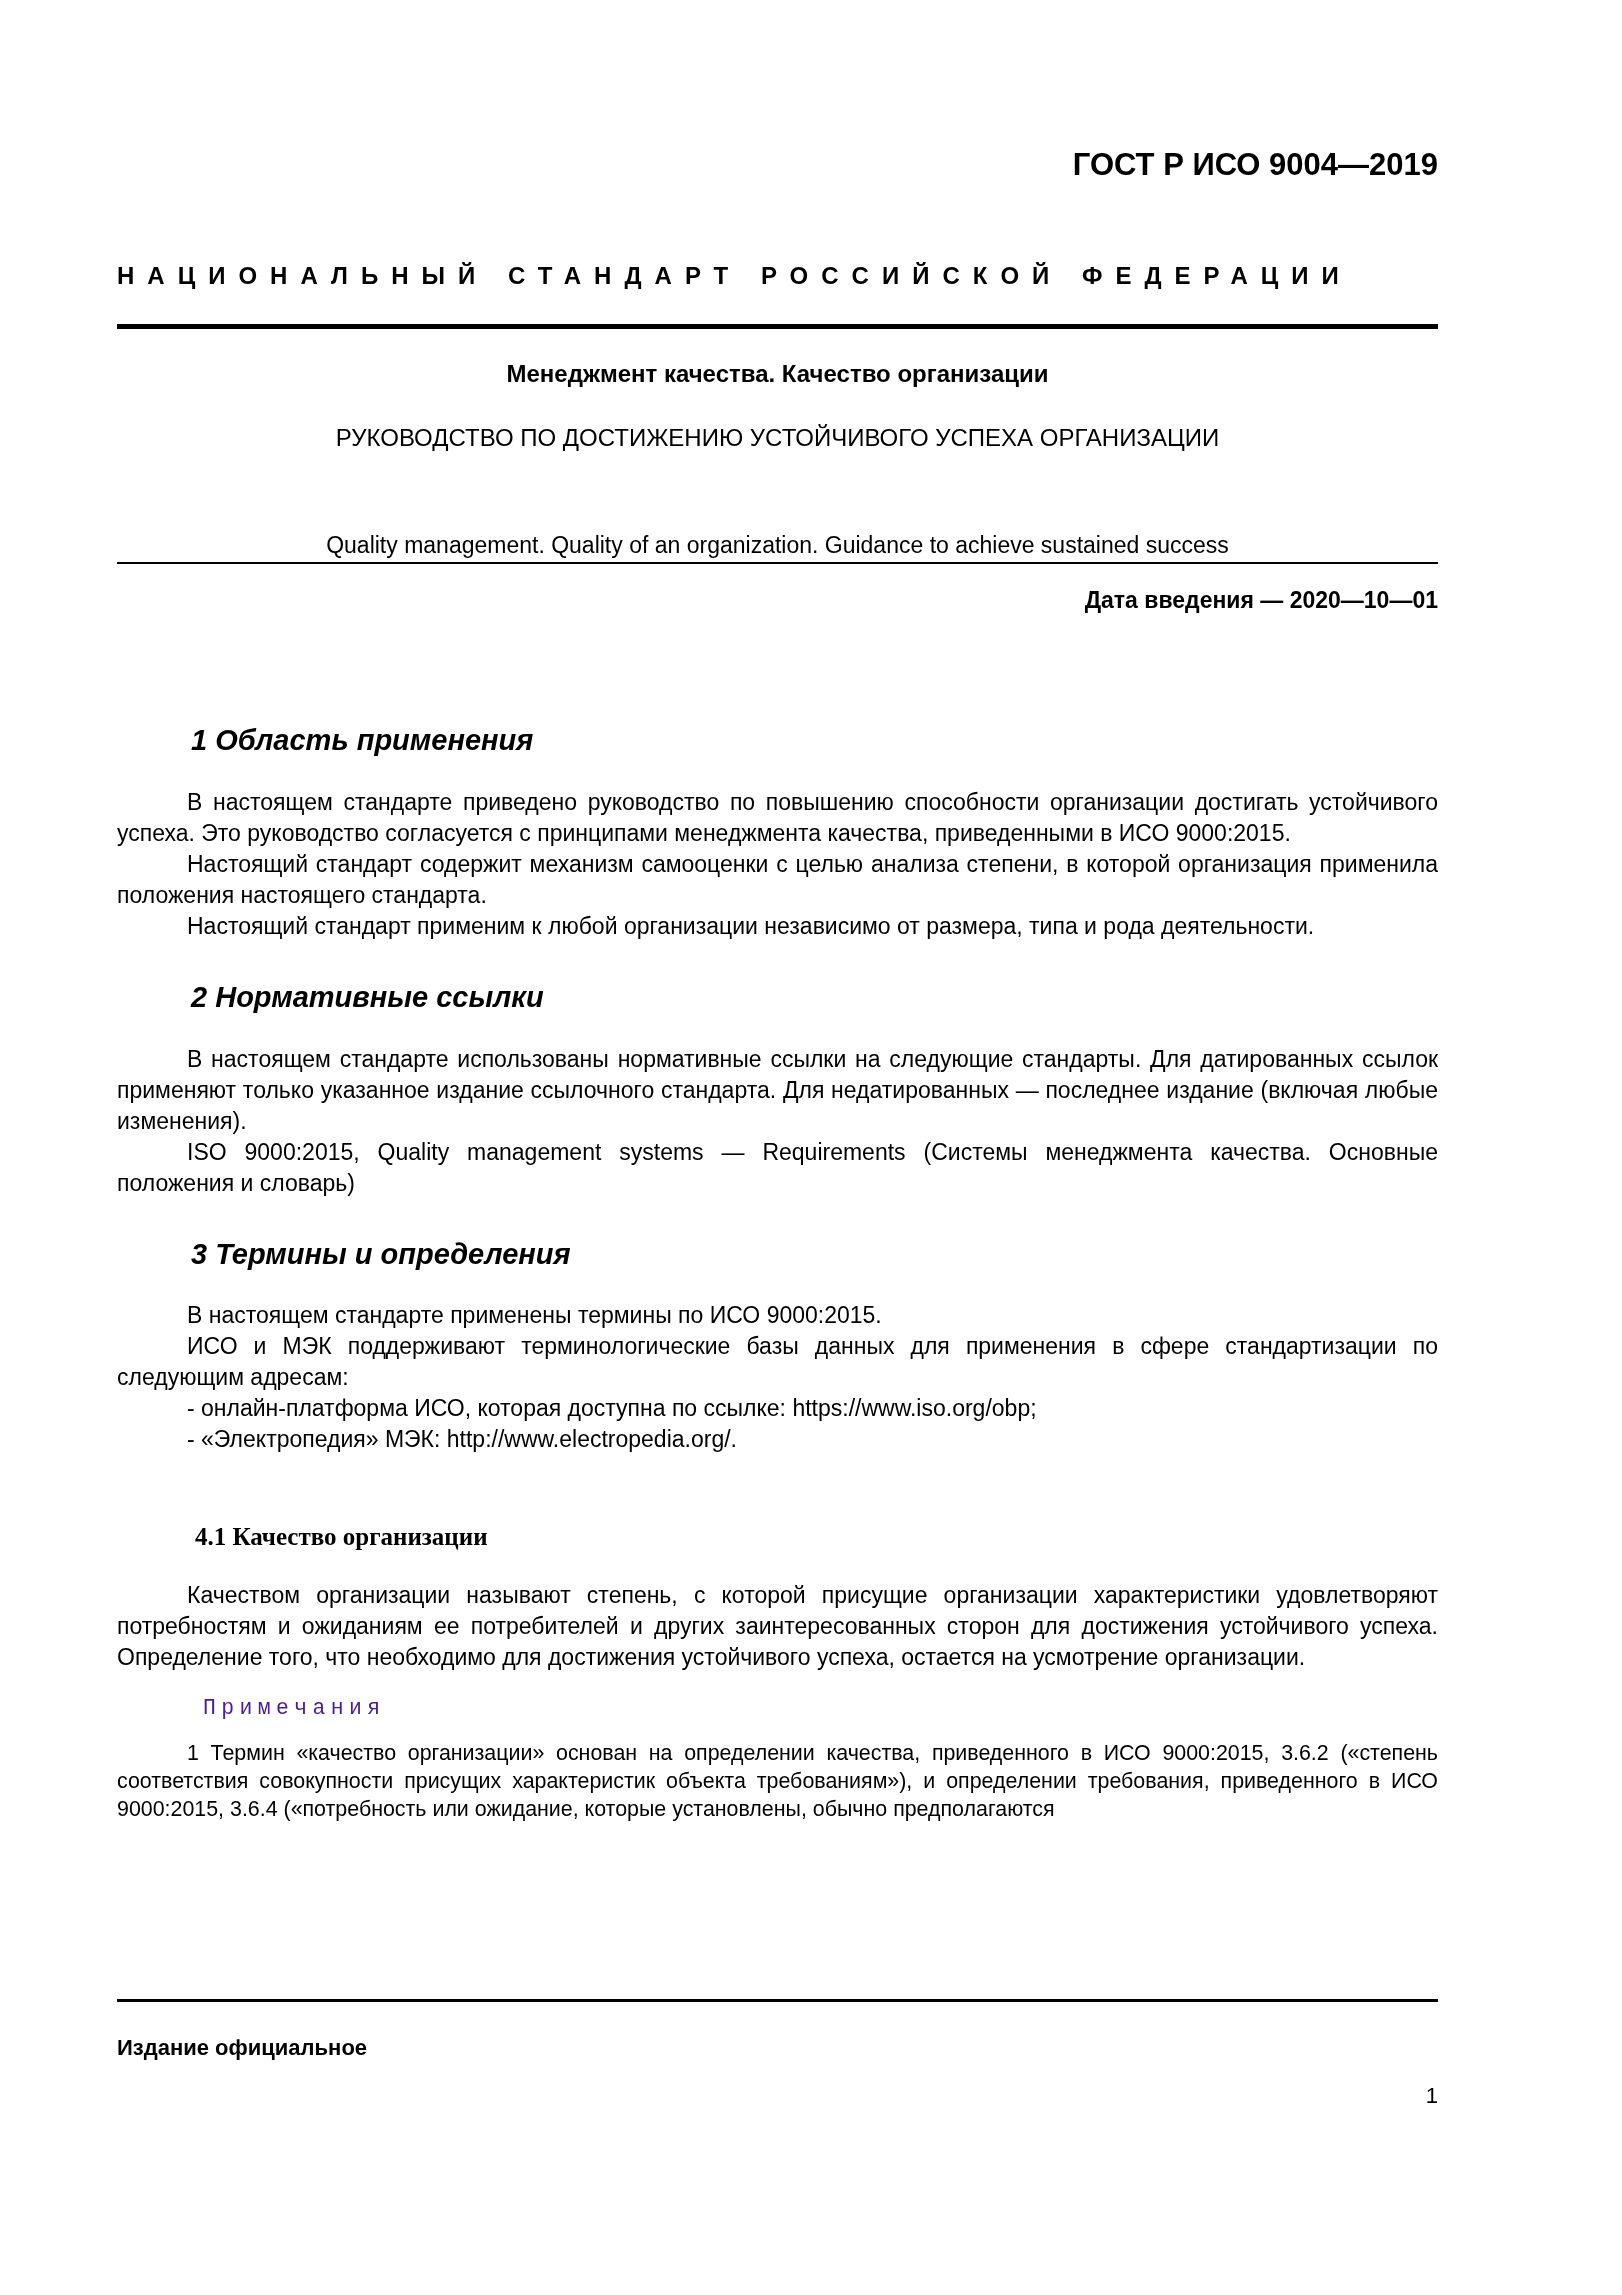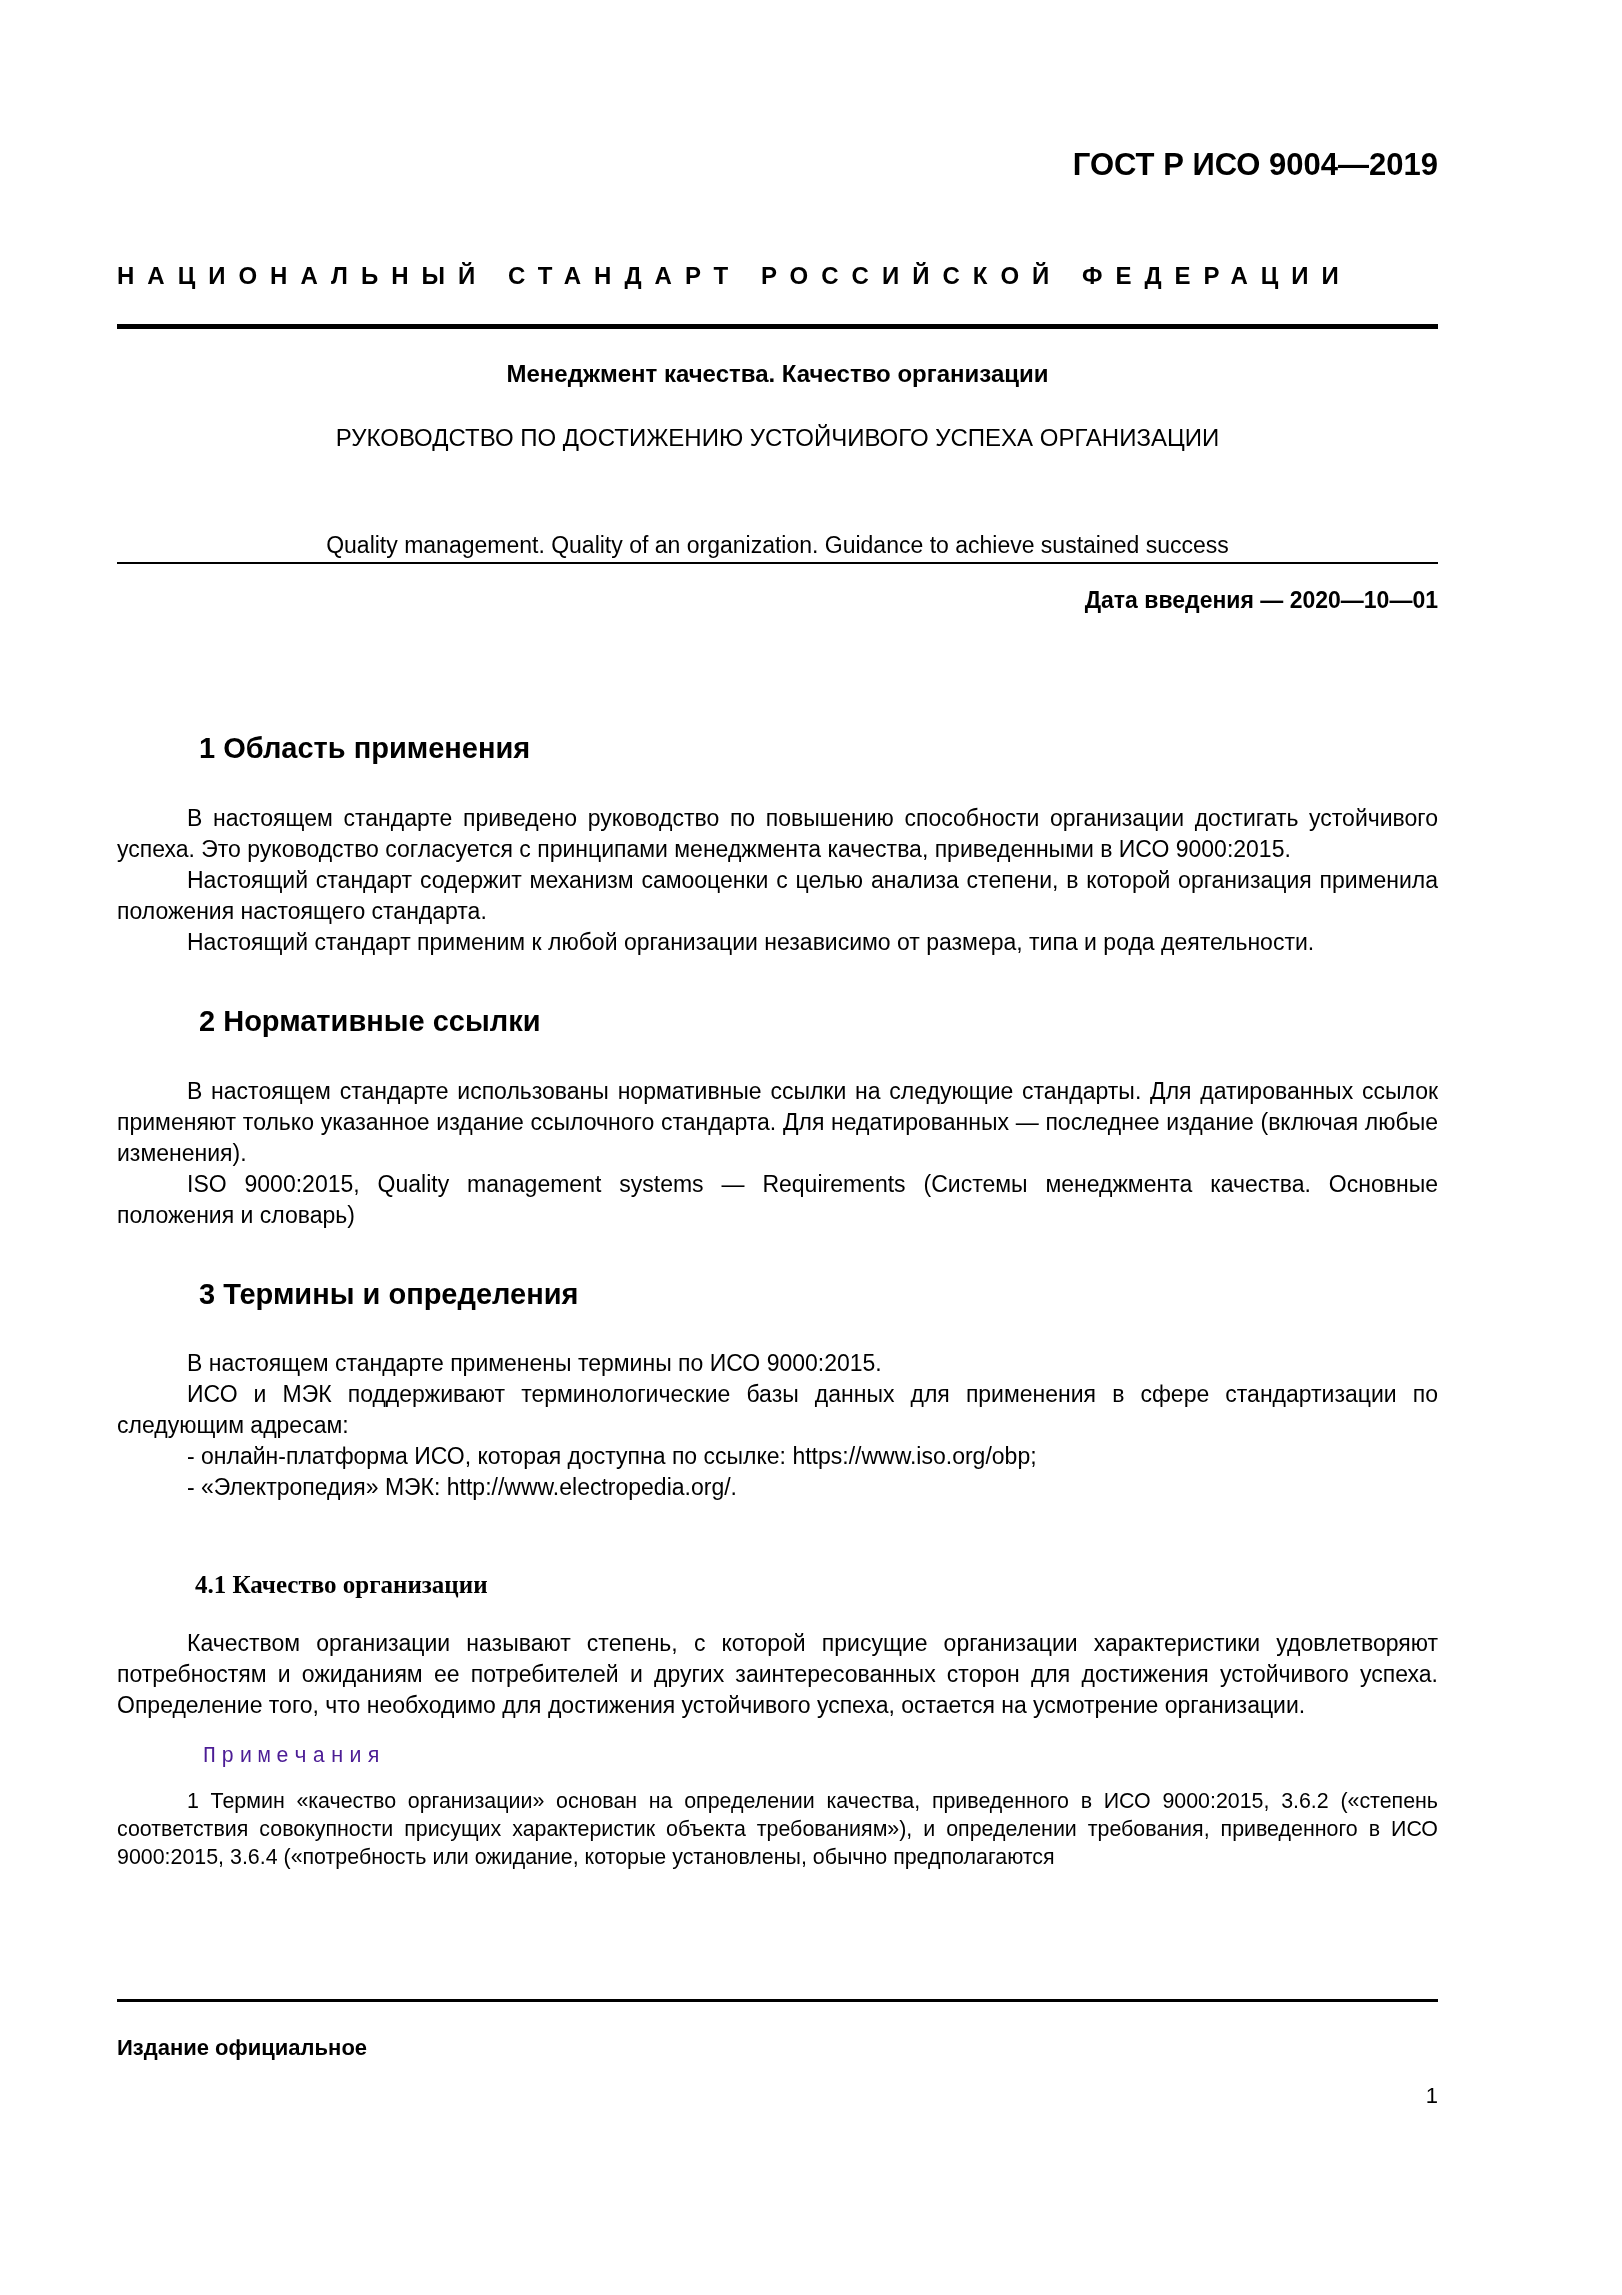--- a/index.html
+++ b/index.html
@@ -12,21 +12,21 @@
               letter-spacing: 13px; white-space: nowrap; }
   .rule-thick { left: 0; top: 324px; width: 1321px; height: 4.6px; background: #000; }
   .rule-thin { left: 0; top: 562px; width: 1321px; height: 2.3px; background: #000; }
   .rule-footer { left: 0; top: 1999px; width: 1321px; height: 3.1px; background: #000; }
   .center { left: 0; width: 1321px; text-align: center; white-space: nowrap; }
   .subtitle { top: 360px; font-size: 24px; font-weight: bold; }
   .title { top: 424px; font-size: 24px; font-weight: normal; }
   .english { top: 490px; font-size: 23px; margin-top: 42px; }
   .date { right: 0; top: 587px; font-size: 23px; font-weight: bold; white-space: nowrap; }
   .content { left: 0; top: 719px; width: 1321px; }
-  .h1 { font-size: 29px; font-weight: bold; padding-left: 70px; margin: 12px; line-height: 1.2; }
+  .h1 { font-size: 29px; font-weight: bold; padding-left: 70px; margin: 4px; line-height: 1.2; font-style: italic; }
   .h2 { font-size: 25px; font-weight: bold; padding-left: 70px; margin: 8px; line-height: 1.2; font-family: Liberation Serif, serif; }
   .para { font-size: 23px; line-height: 31px; text-align: justify; text-indent: 70px; margin: 0; }
   .bullet { font-size: 23px; line-height: 31px; padding-left: 70px; margin: 0; }
   .note-title { font-size: 21.4px; line-height: 27.5px; letter-spacing: 5.4px; padding-left: 70px; margin: 16px; color: #4c1d95; font-family: Liberation Mono, monospace; }
   .note { font-size: 21.4px; line-height: 28px; text-align: justify; text-indent: 70px; margin: 0; }
   .footer-label { left: 0; top: 2035px; font-size: 22px; font-weight: bold; white-space: nowrap; }
   .page-number { right: 0; top: 2083px; font-size: 22px; }
   .gap-h { height: 25px; }
   .gap-sec { height: 34px; }
   .gap-sub { height: 20px; }

